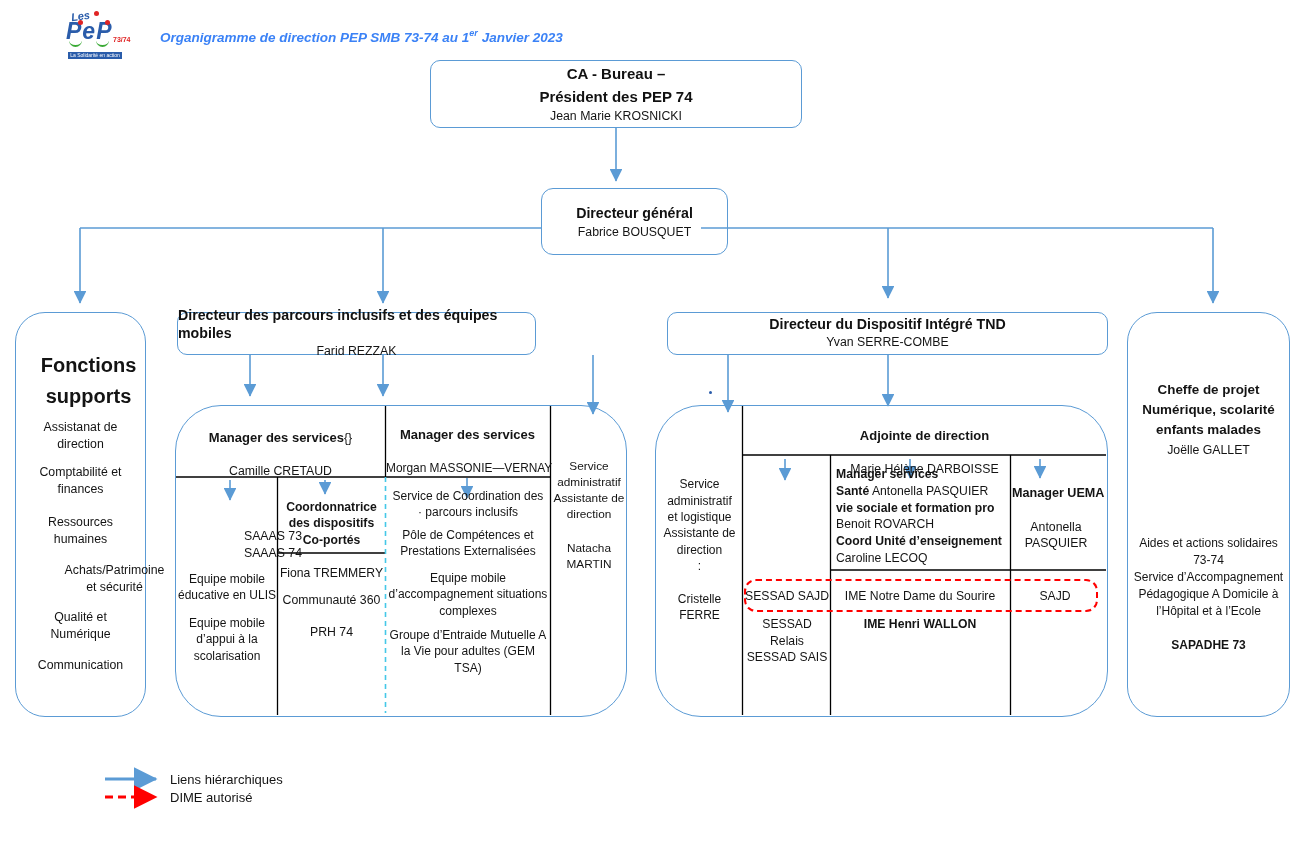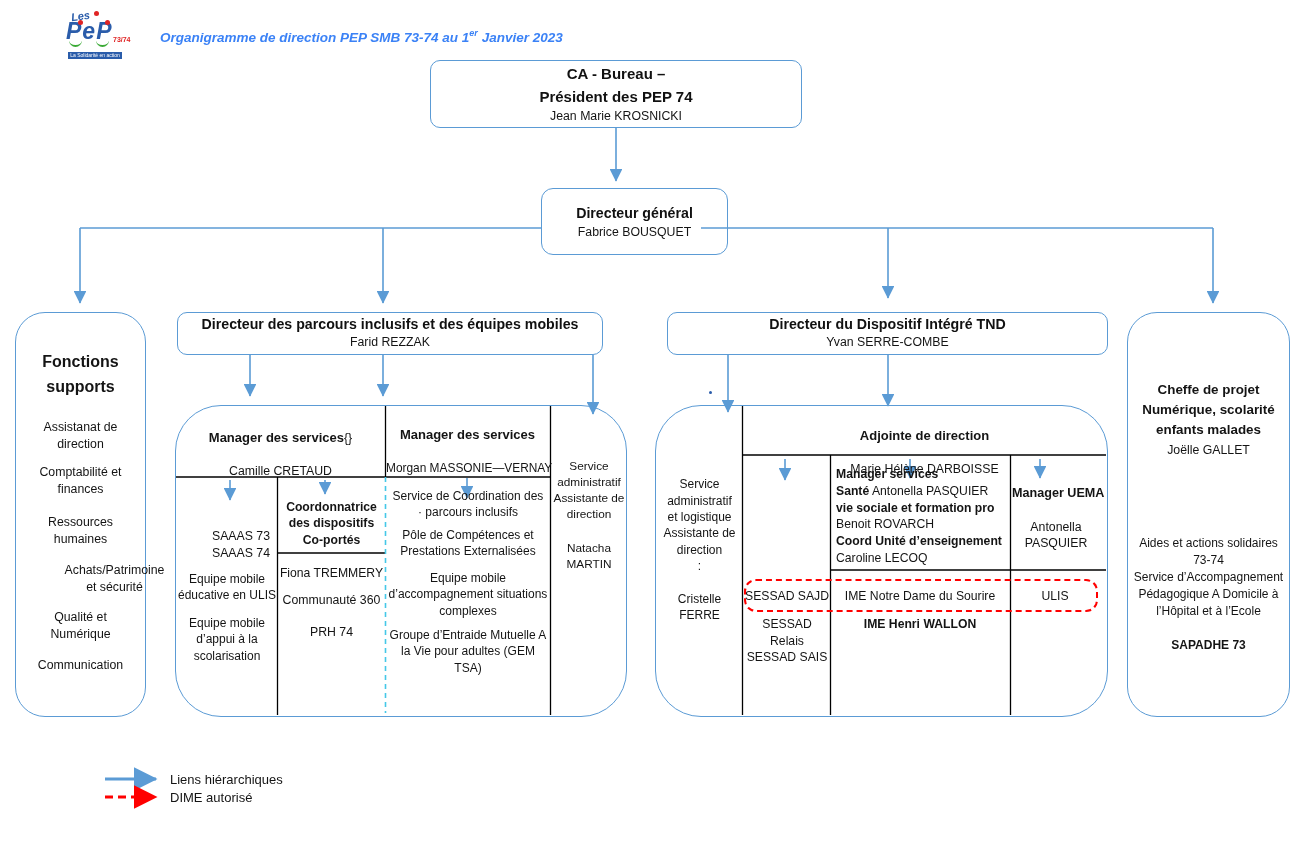--- a/index.html
+++ b/index.html
@@ -60,21 +60,21 @@
     <div class="nm">Jean Marie KROSNICKI</div>
   </div>
 
   <div class="box r12 flexc" style="left:541px;top:188px;width:187px;height:67px;">
     <div class="medb">Directeur général</div>
     <div class="nm">Fabrice BOUSQUET</div>
   </div>
 
   <div class="box r30" style="left:15px;top:312px;width:131px;height:405px;"></div>
 
-  <div class="box r10 flexc" style="left:177px;top:312px;width:426px;height:43px;">
+  <div class="box r10 flexc" style="left:177px;top:312px;width:359px;height:43px;">
     <div class="medb" style="line-height:1.25;">Directeur des parcours inclusifs et des équipes mobiles</div>
     <div class="nm">Farid REZZAK</div>
   </div>
 
   <div class="box r10 flexc" style="left:667px;top:312px;width:441px;height:43px;">
     <div class="medb" style="line-height:1.25;">Directeur du Dispositif Intégré TND</div>
     <div class="nm">Yvan SERRE-COMBE</div>
   </div>
 
   <div class="box r30" style="left:1127px;top:312px;width:163px;height:405px;"></div>
@@ -128,21 +128,21 @@
     </g>
     <g>
       <path d="M105,779 H156" stroke="#5b9bd5" stroke-width="3" marker-end="url(#ab)"></path>
       <path d="M105,797 H156" stroke="#ff0000" stroke-width="3" stroke-dasharray="8 5" marker-end="url(#ar)"></path>
     </g>
   </svg>
 
   <div id="red-dash"></div>
   <i class="stray" style="left:709px;top:391px;"></i>
 
-  <div class="t b" style="left:15px;top:350px;width:131px;font-size:16px;line-height:1.55;">Fonctions
+  <div class="t b" style="left:15px;top:350px;width:131px;font-size:20px;line-height:1.55;padding-left:8px;">Fonctions
 supports</div>
   <div class="t" style="left:15px;top:419px;width:131px;">Assistanat de
 direction</div>
   <div class="t" style="left:15px;top:464px;width:131px;">Comptabilité et
 finances</div>
   <div class="t" style="left:15px;top:514px;width:131px;">Ressources
 humaines</div>
   <div class="t" style="left:15px;top:562px;width:131px;margin-left:34px;">Achats/Patrimoine
 et sécurité</div>
   <div class="t" style="left:15px;top:609px;width:131px;">Qualité et
@@ -151,21 +151,21 @@
 
   <div class="t" style="left:177px;top:412px;width:207px;">
     <span class="b" style="font-size:13px;">Manager des services</span>{}<br>
     <span>Camille CRETAUD</span>
   </div>
   <div class="t" style="left:386px;top:409px;width:163px;">
     <span class="b" style="font-size:13px;">Manager des services</span><br>
     <span class="nowrap" style="font-size:11.9px;">Morgan MASSONIE—VERNAY</span>
   </div>
 
-  <div class="t" style="left:161px;top:528px;width:100px;padding-left:30px;">SAAAS 73
+  <div class="t" style="left:193px;top:528px;width:100px;padding-left:30px;">SAAAS 73
 SAAAS 74</div>
   <div class="t" style="left:177px;top:571px;width:100px;font-size:12px;">Equipe mobile
 éducative en ULIS</div>
   <div class="t" style="left:177px;top:615px;width:100px;font-size:12px;">Equipe mobile
 d’appui à la
 scolarisation</div>
 
   <div class="t" style="left:279px;top:482px;width:105px;font-size:12.2px;">
     <span class="b">Coordonnatrice
 des dispositifs
@@ -217,21 +217,21 @@
   </div>
 
   <div class="t" style="left:1012px;top:468px;width:88px;">
     <span class="b nowrap" style="font-size:12.6px;">Manager UEMA</span><br>
     <span>Antonella
 PASQUIER</span>
   </div>
 
   <div class="t" style="left:744px;top:588px;width:86px;font-size:12.2px;">SESSAD SAJD</div>
   <div class="t" style="left:832px;top:588px;width:176px;font-size:12.2px;">IME Notre Dame du Sourire</div>
-  <div class="t" style="left:1012px;top:588px;width:86px;font-size:12.2px;">ULIS</div>
+  <div class="t" style="left:1012px;top:588px;width:86px;font-size:12.2px;">SAJD</div>
   <div class="t" style="left:744px;top:616px;width:86px;font-size:12.2px;">SESSAD Relais
 SESSAD SAIS</div>
   <div class="t b" style="left:832px;top:616px;width:176px;font-size:12.2px;">IME Henri WALLON</div>
 
   <div class="t b" style="left:1127px;top:380px;width:163px;font-size:13.4px;line-height:1.5;">Cheffe de projet
 Numérique, scolarité
 enfants malades</div>
   <div class="t" style="left:1127px;top:442px;width:163px;">Joëlle GALLET</div>
   <div class="t" style="left:1127px;top:518px;width:163px;font-size:12px;line-height:1.42;">
     <span>Aides et actions solidaires

